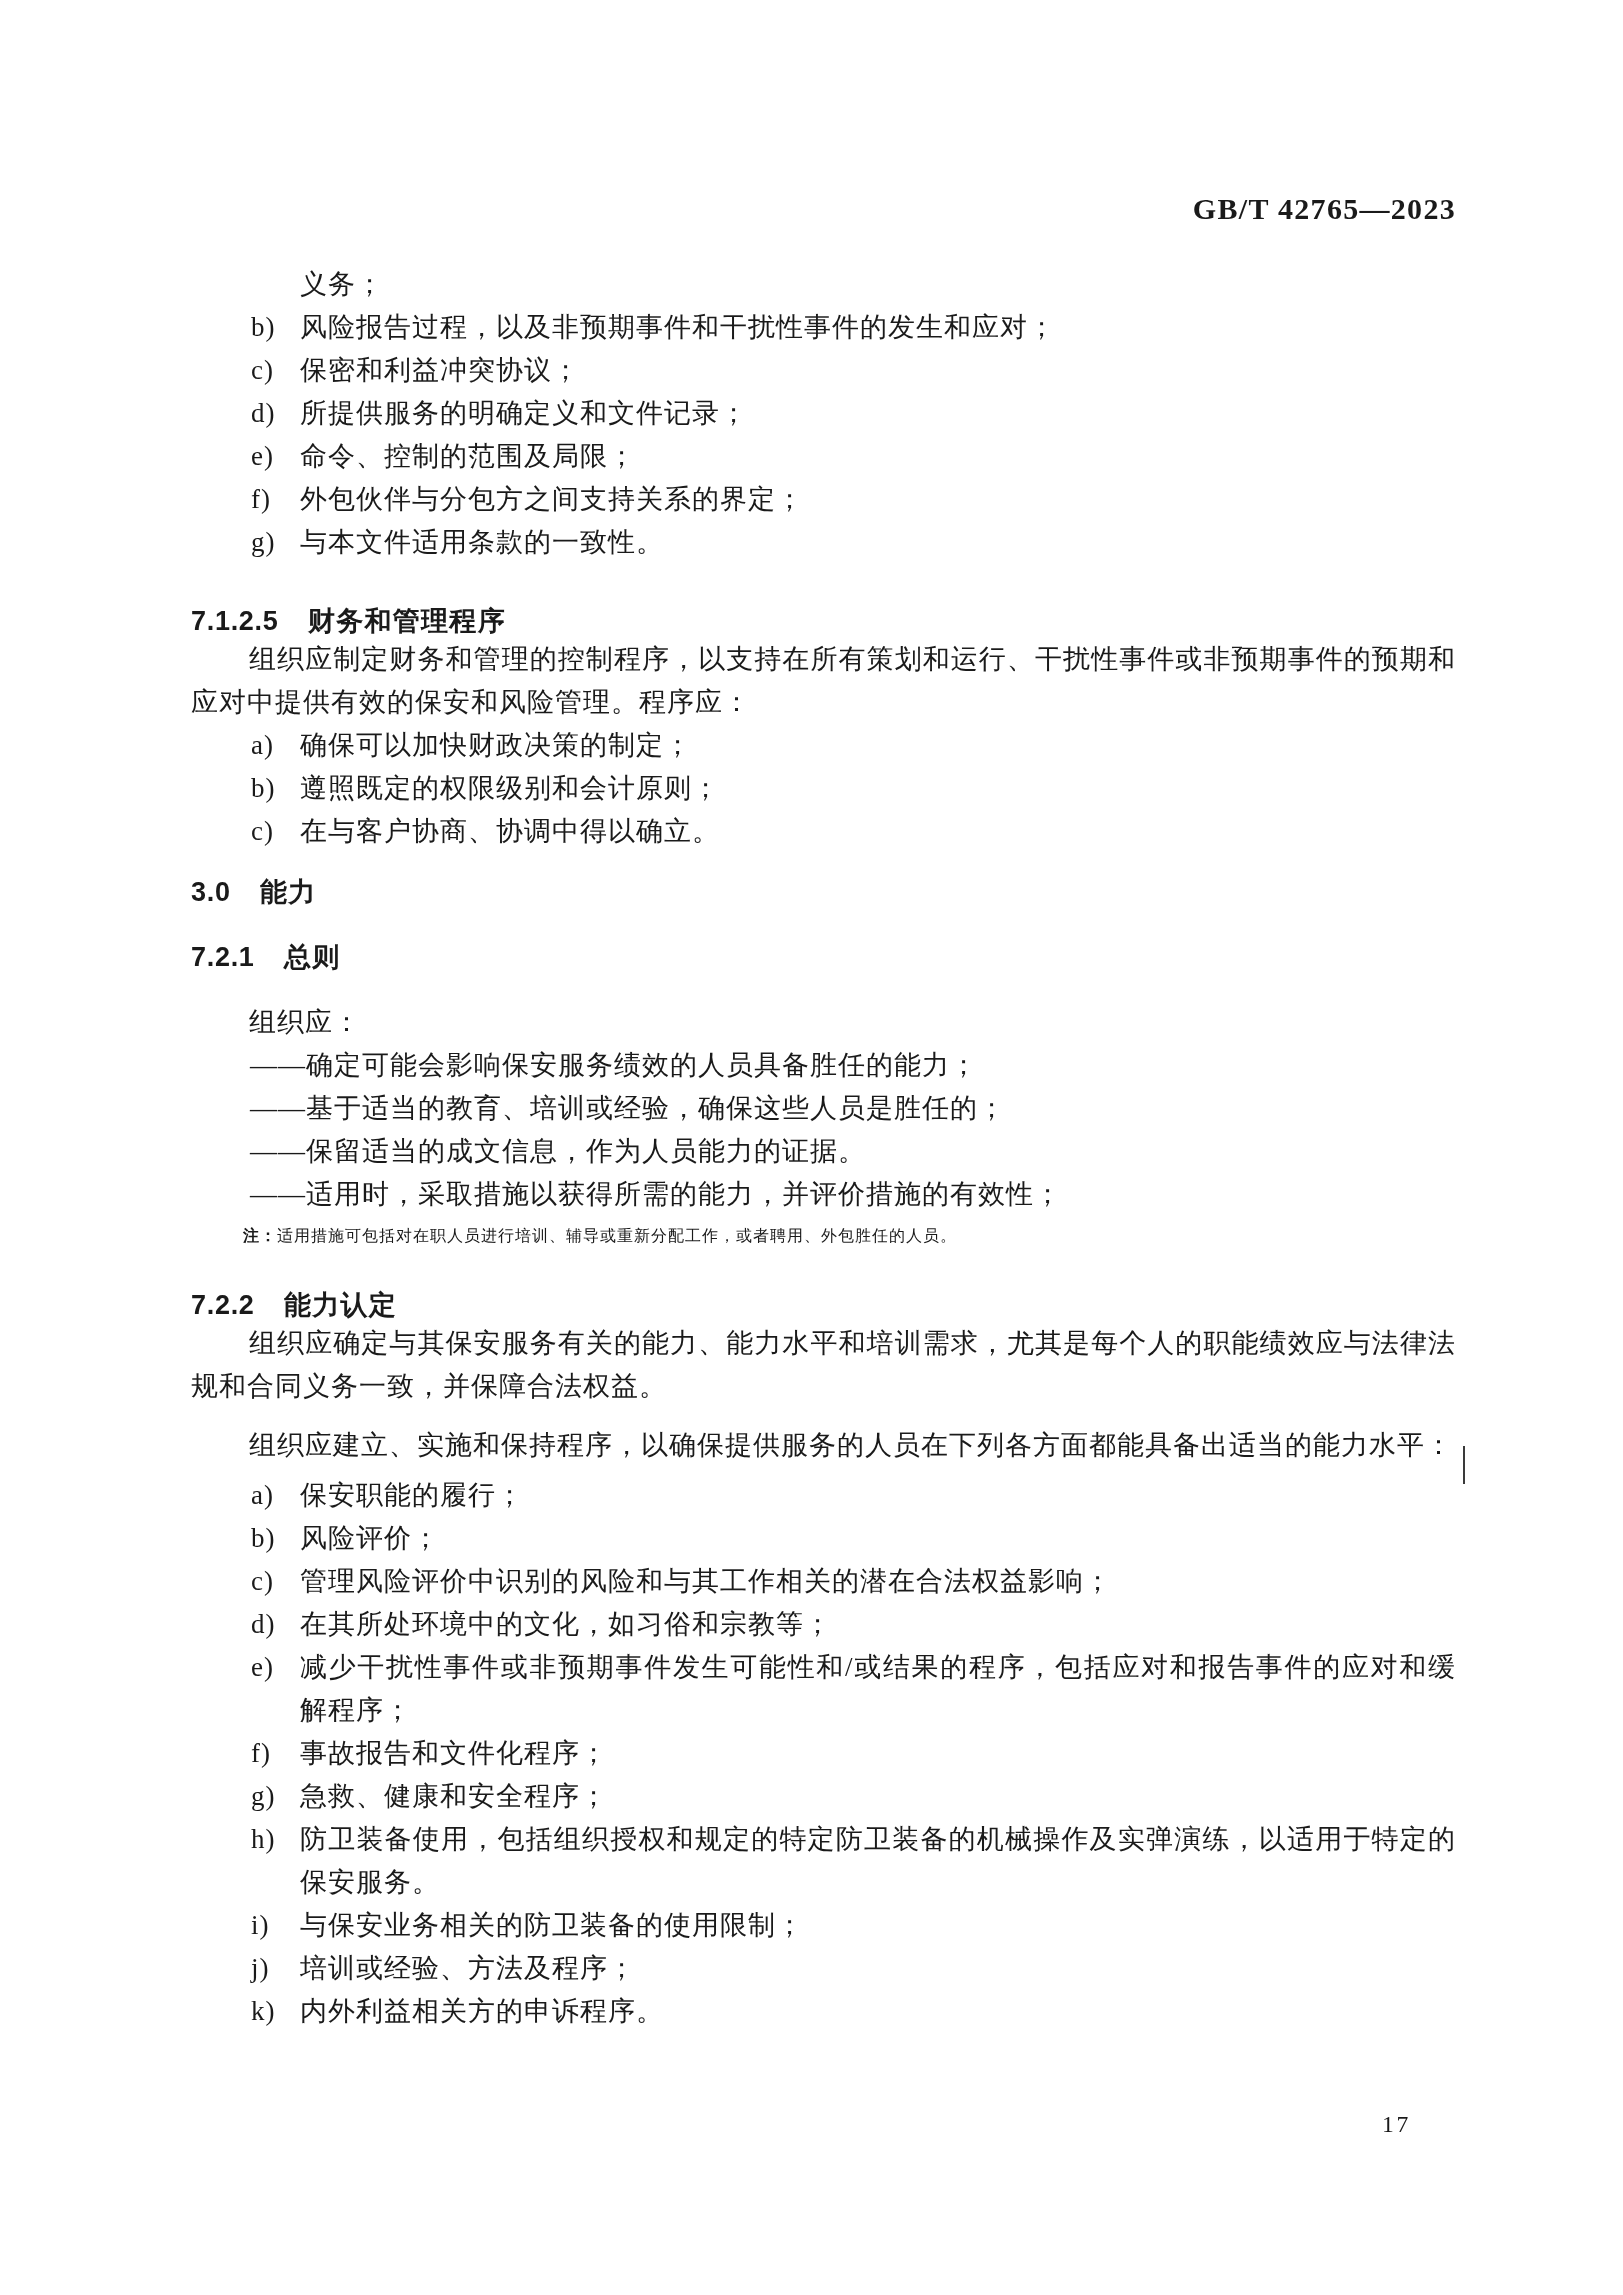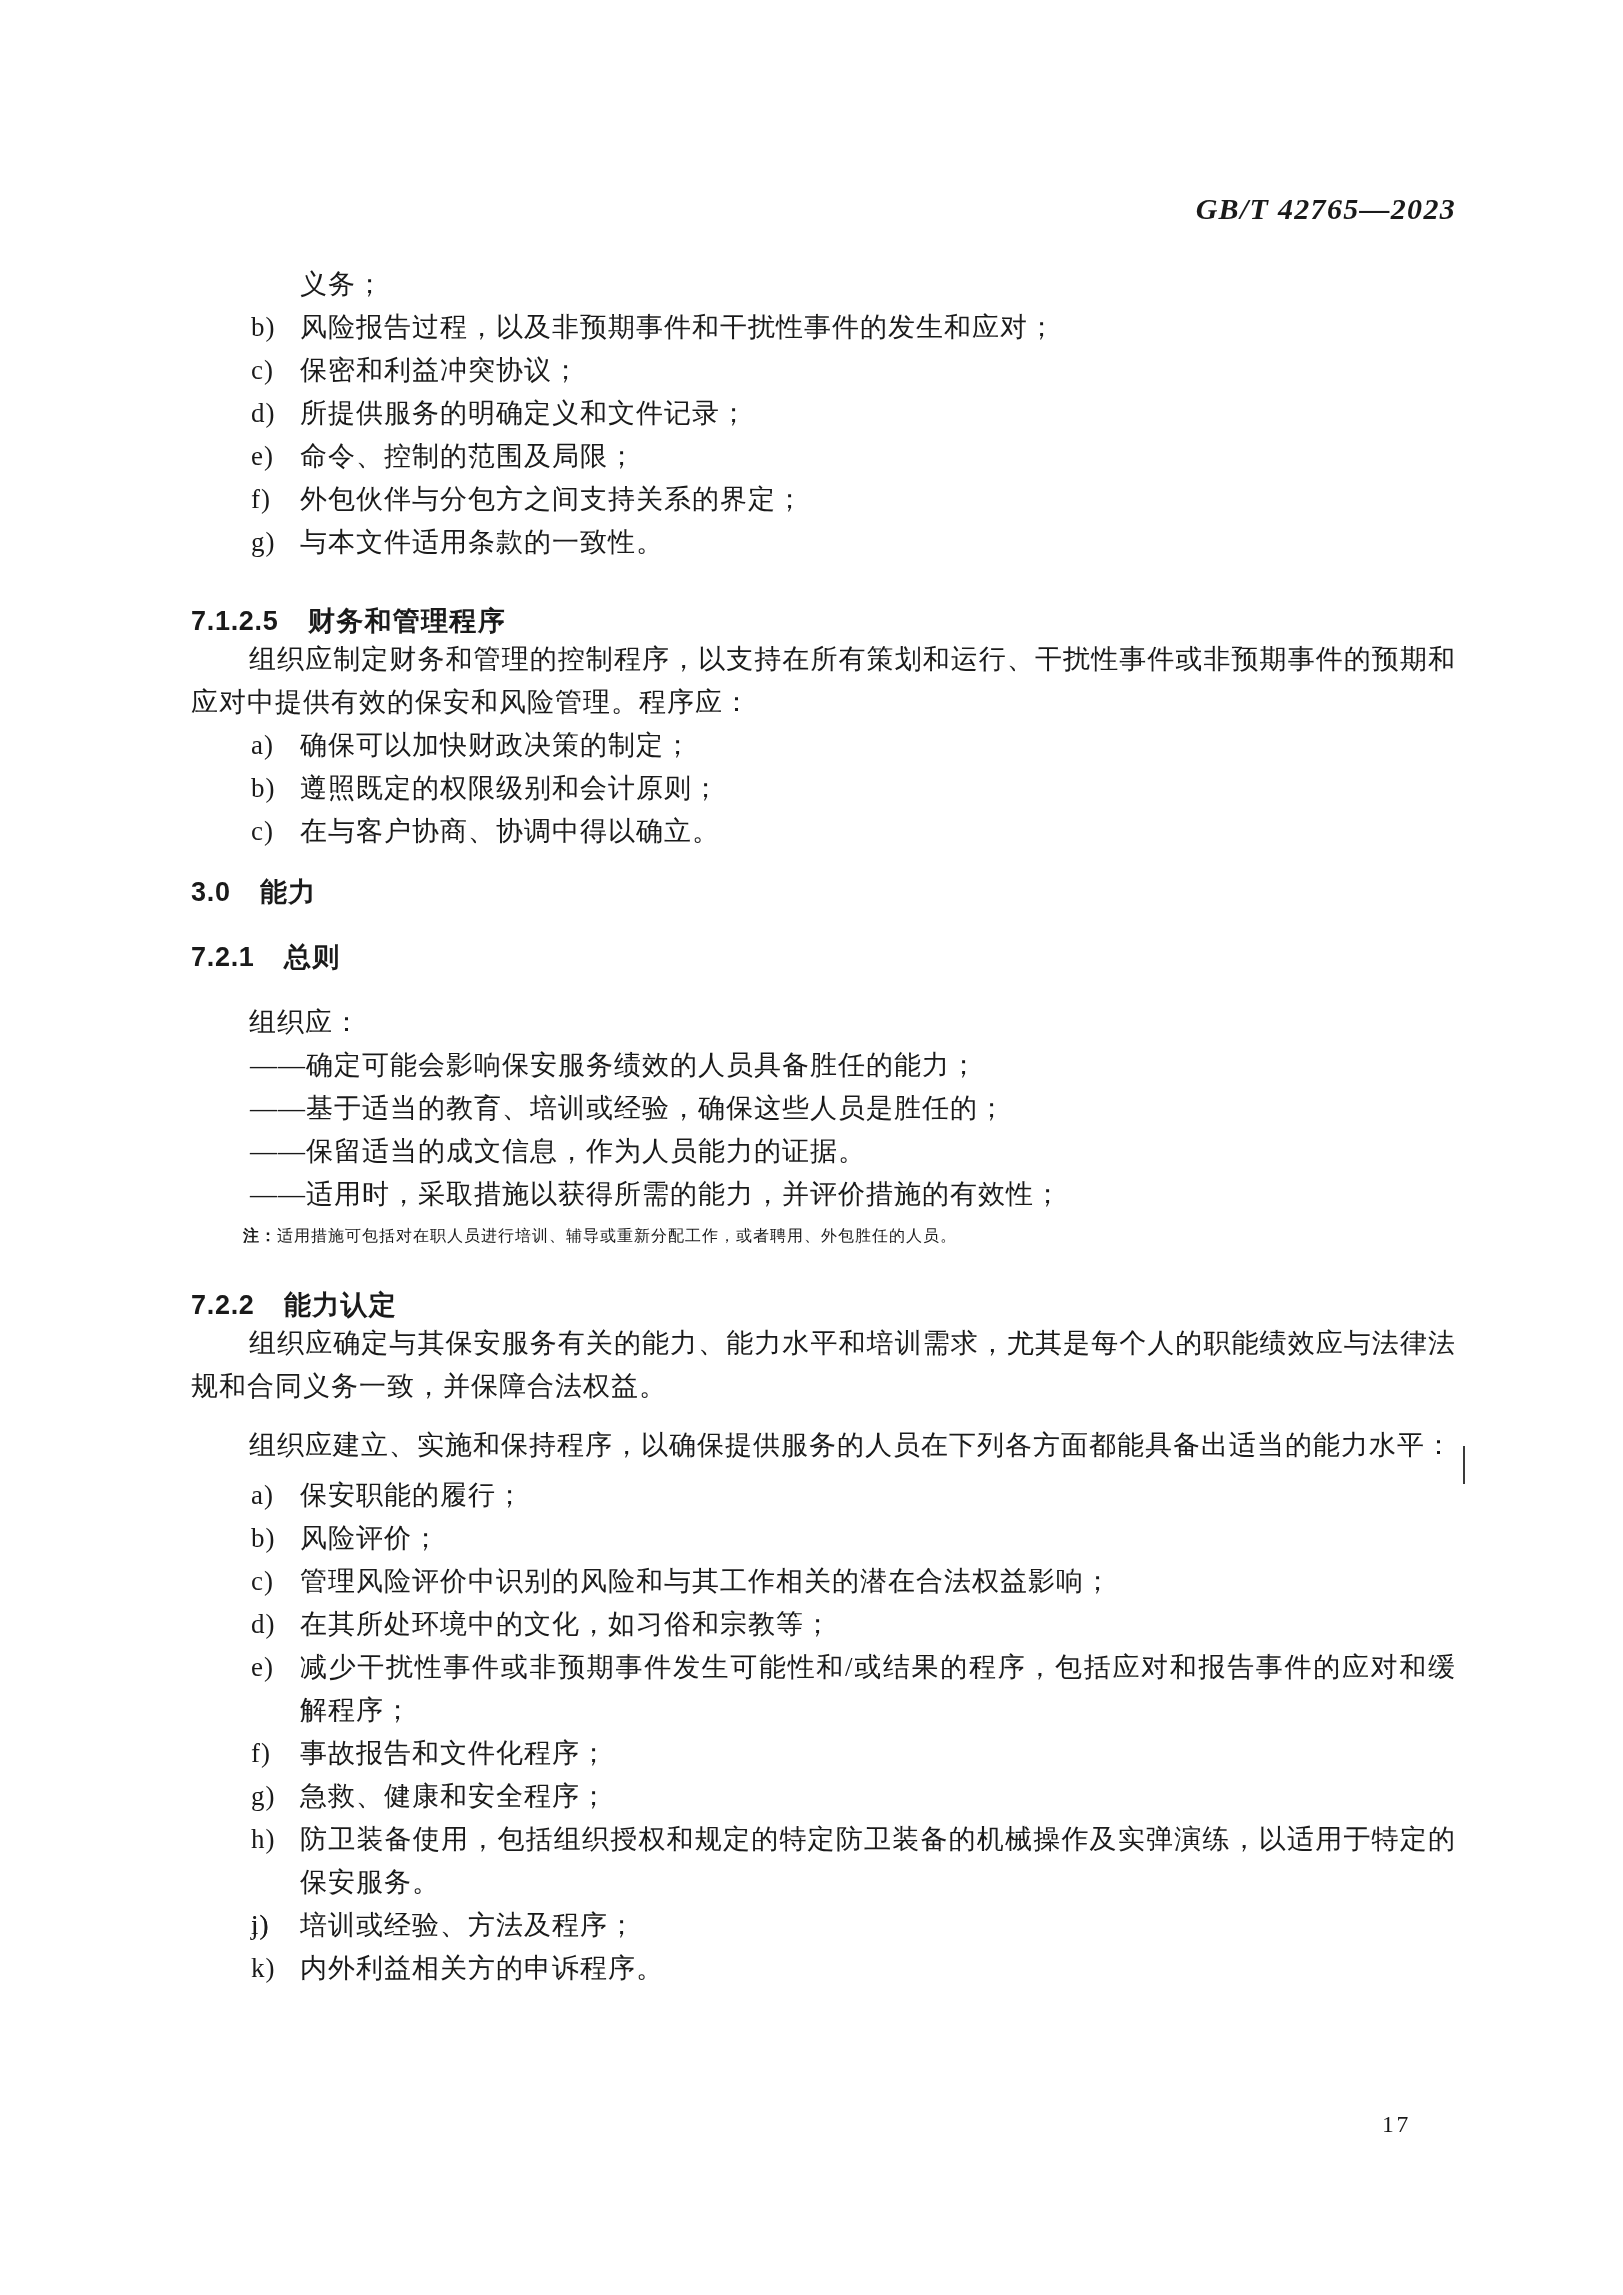--- a/index.html
+++ b/index.html
@@ -22,21 +22,20 @@
   }
   
   .doc-header {
     margin-top: 192px;
     line-height: 33px;
     text-align: right;
     font-weight: bold;
     font-size: 30px;
     letter-spacing: 1.3px;
     font-family: "Liberation Serif", "DejaVu Serif", serif;
-    font-style: italic;
   }
   
   .li-row {
     position: relative;
     padding-left: 109px;
     line-height: 43px;
     text-align: justify;
   }
   .li-row .marker {
     position: absolute;
@@ -208,20 +207,21 @@
     <div class="li-row">
       <span class="marker">g)</span>
       <span>急救、健康和安全程序；</span>
     </div>
     <div class="li-row">
       <span class="marker">h)</span>
       <span>防卫装备使用，包括组织授权和规定的特定防卫装备的机械操作及实弹演练，以适用于特定的保安服务。</span>
     </div>
     <div class="li-row">
       <span class="marker">i)</span>
+      <span>与保安业务相关的防卫装备的使用限制；</span>
     </div>
     <div class="li-row">
       <span class="marker">j)</span>
       <span>培训或经验、方法及程序；</span>
     </div>
     <div class="li-row">
       <span class="marker">k)</span>
       <span>内外利益相关方的申诉程序。</span>
     </div>
 

